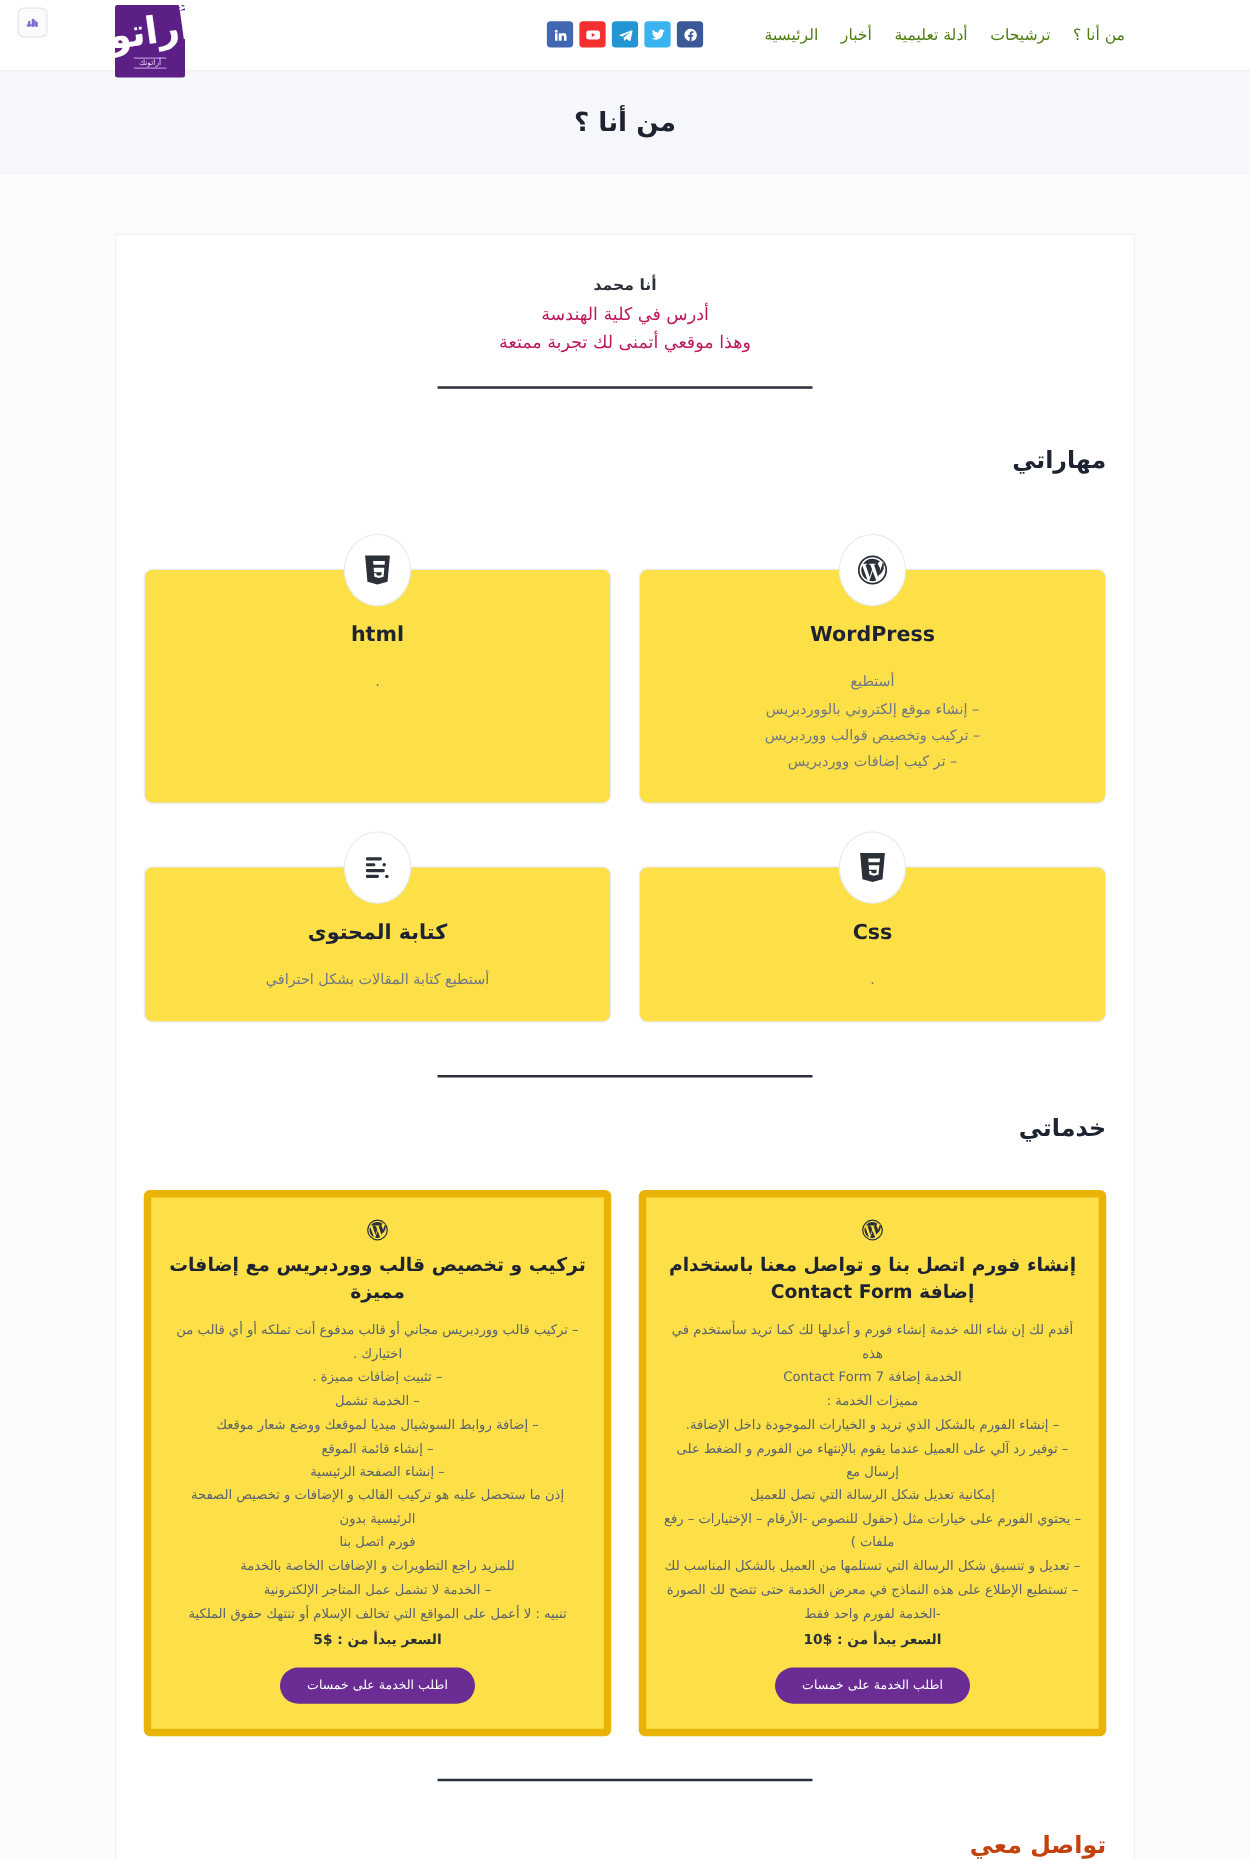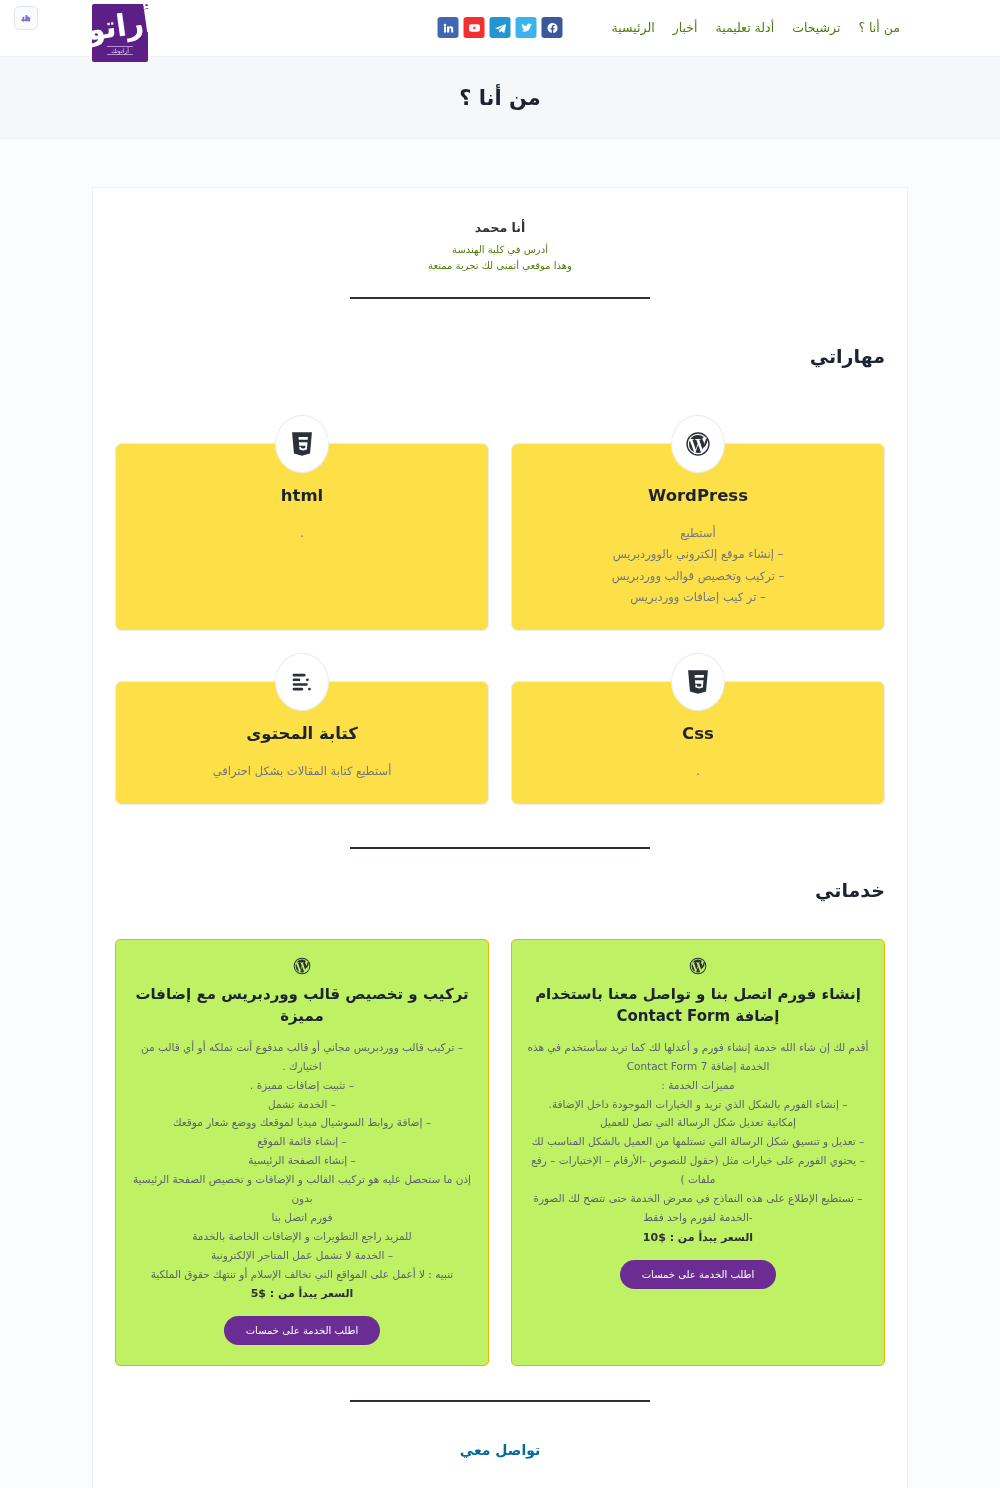--- a/index.html
+++ b/index.html
@@ -123,21 +123,21 @@
     width: 816px;
     margin: 0 auto;
     background: #ffffff;
     border: 1px solid #f0f2f5;
     padding: 26px 22px 40px 22px;
   }
 
   
   .intro { text-align: center; padding-top: 6px; }
   .intro .name { font-size: 12.5px; font-weight: 700; color: #2c3038; margin-bottom: 7px; }
-  .intro .line { font-size: 10px; color: #4d7c0f; line-height: 1.55; }
+  .intro .line { font-size: 14px; color: #be185d; line-height: 1.55; }
 
   .divider {
     width: 300px;
     height: 2px;
     background: #2b2f38;
     margin: 24px auto 0 auto;
   }
 
   
   .section-heading {
@@ -184,22 +184,22 @@
 
   
   .services-grid {
     display: grid;
     grid-template-columns: 1fr 1fr;
     gap: 22px;
     margin-top: 38px;
     direction: rtl;
   }
   .service-card {
-    background: #bef264;
-    border: 1px solid #eab308;
+    background: #fde047;
+    border: 6px solid #eab308;
     border-radius: 5px;
     padding: 16px 14px 20px 14px;
     text-align: center;
   }
   .service-icon { margin: 0 auto 8px auto; width: 20px; height: 20px; display: block; }
   .service-title {
     font-size: 15px;
     font-weight: 700;
     color: #1d2330;
     line-height: 1.45;
@@ -216,24 +216,24 @@
     font-size: 10px;
     padding: 9px 22px;
     border-radius: 22px;
     border: none;
     cursor: pointer;
     font-family: inherit;
   }
 
   
   .contact-heading {
-    text-align: center;
-    font-size: 14px;
+    text-align: right;
+    font-size: 19px;
     font-weight: 700;
-    color: #0369a1;
+    color: #c2410c;
     margin: 40px 0 18px 0;
   }
 </style>
 </head>
 <body>
 
 <div class="header">
   <nav class="nav">
     <span class="nav-item">الرئيسية</span>
     <span class="nav-item">أخبار</span>
@@ -377,23 +377,24 @@
       <div class="service-card">
         <svg class="service-icon" viewBox="0 0 24 24" fill="#2b3039">
             <path d="M12 2a10 10 0 100 20 10 10 0 000-20zm0 1.2a8.8 8.8 0 110 17.6 8.8 8.8 0 010-17.6zM4.3 12c0-1.1.24-2.15.67-3.1l3.67 10.05A7.76 7.76 0 014.3 12zm7.7 7.7c-.76 0-1.5-.11-2.2-.32l2.34-6.78 2.39 6.55c.02.04.04.07.06.1a7.7 7.7 0 01-2.59.45zm1.07-11.33c.47-.03.89-.07.89-.07.42-.5.37-.67-.05-.64 0 0-1.26.1-2.08.1-.77 0-2.06-.1-2.06-.1-.42-.03-.47.62-.05.65 0 0 .4.04.82.07l1.2 3.3-1.69 5.06-2.81-8.36c.47-.03.89-.07.89-.07.42-.5.37-.67-.05-.64 0 0-1.26.1-2.07.1-.15 0-.32 0-.5-.01a7.74 7.74 0 0111.68-1.46c-.03 0-.06-.01-.09-.01-.77 0-1.31.67-1.31 1.39 0 .65.37 1.2.77 1.84.3.52.65 1.2.65 2.17 0 .67-.26 1.46-.6 2.55l-.79 2.63zm5.9-3.03a7.72 7.72 0 01-2.9 10.36l2.37-6.87c.45-1.1.59-1.99.59-2.78 0-.29-.02-.55-.06-.8z"></path>
           </svg>
         <div class="service-title">إنشاء فورم اتصل بنا و تواصل معنا باستخدام إضافة Contact Form</div>
         <div class="service-lines">
           <p class="ln">أقدم لك إن شاء الله خدمة إنشاء فورم و أعدلها لك كما تريد سأستخدم في هذه</p>
           <p class="ln">الخدمة إضافة Contact Form 7</p>
           <p class="ln">مميزات الخدمة :</p>
           <p class="ln">– إنشاء الفورم بالشكل الذي تريد و الخيارات الموجودة داخل الإضافة.</p>
+          <p class="ln">– توفير رد آلي على العميل عندما يقوم بالإنتهاء من الفورم و الضغط على إرسال مع</p>
           <p class="ln">إمكانية تعديل شكل الرسالة التي تصل للعميل</p>
+          <p class="ln">– يحتوي الفورم على خيارات مثل (حقول للنصوص -الأرقام – الإختيارات – رفع ملفات )</p>
           <p class="ln">– تعديل و تنسيق شكل الرسالة التي تستلمها من العميل بالشكل المناسب لك</p>
-          <p class="ln">– يحتوي الفورم على خيارات مثل (حقول للنصوص -الأرقام – الإختيارات – رفع ملفات )</p>
           <p class="ln">– تستطيع الإطلاع على هذه النماذج في معرض الخدمة حتى تتضح لك الصورة</p>
           <p class="ln">-الخدمة لفورم واحد فقط</p>
         </div>
         <div class="service-price">السعر يبدأ من : $10</div>
         <button class="btn-khamsat">اطلب الخدمة على خمسات</button>
       </div>
 
       <div class="service-card">
         <svg class="service-icon" viewBox="0 0 24 24" fill="#2b3039">
             <path d="M12 2a10 10 0 100 20 10 10 0 000-20zm0 1.2a8.8 8.8 0 110 17.6 8.8 8.8 0 010-17.6zM4.3 12c0-1.1.24-2.15.67-3.1l3.67 10.05A7.76 7.76 0 014.3 12zm7.7 7.7c-.76 0-1.5-.11-2.2-.32l2.34-6.78 2.39 6.55c.02.04.04.07.06.1a7.7 7.7 0 01-2.59.45zm1.07-11.33c.47-.03.89-.07.89-.07.42-.5.37-.67-.05-.64 0 0-1.26.1-2.08.1-.77 0-2.06-.1-2.06-.1-.42-.03-.47.62-.05.65 0 0 .4.04.82.07l1.2 3.3-1.69 5.06-2.81-8.36c.47-.03.89-.07.89-.07.42-.5.37-.67-.05-.64 0 0-1.26.1-2.07.1-.15 0-.32 0-.5-.01a7.74 7.74 0 0111.68-1.46c-.03 0-.06-.01-.09-.01-.77 0-1.31.67-1.31 1.39 0 .65.37 1.2.77 1.84.3.52.65 1.2.65 2.17 0 .67-.26 1.46-.6 2.55l-.79 2.63zm5.9-3.03a7.72 7.72 0 01-2.9 10.36l2.37-6.87c.45-1.1.59-1.99.59-2.78 0-.29-.02-.55-.06-.8z"></path>

